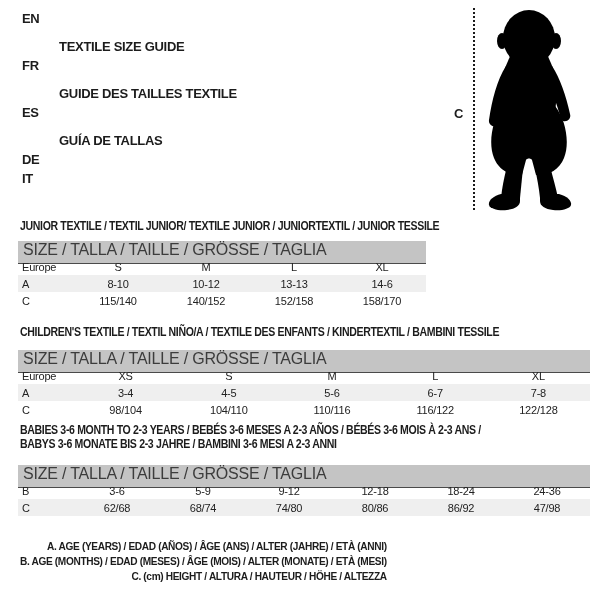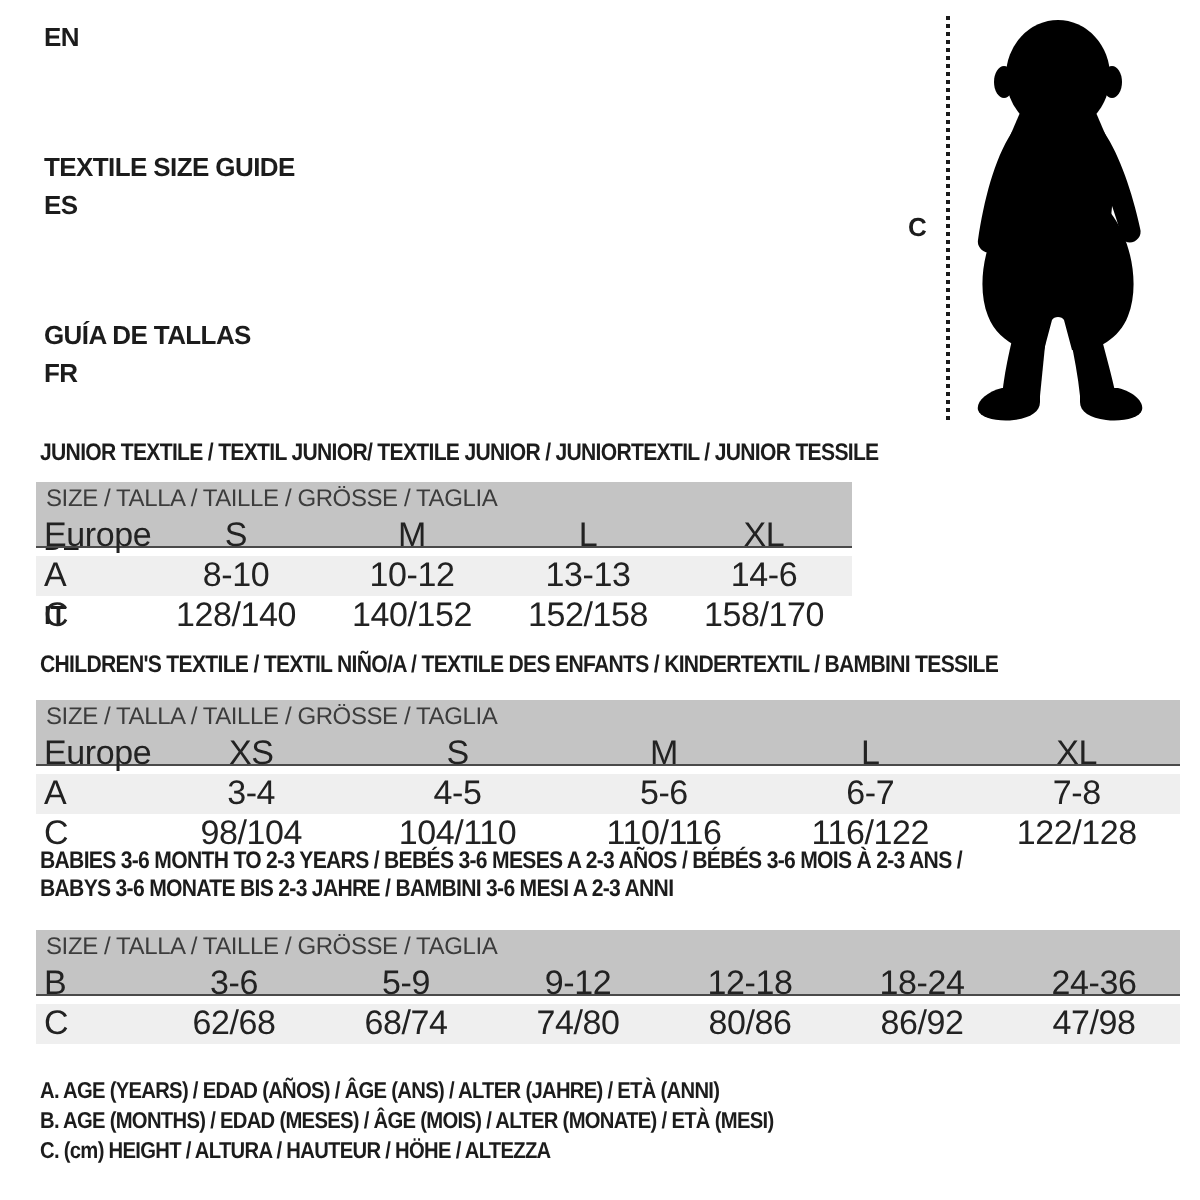--- a/index.html
+++ b/index.html
@@ -2,68 +2,68 @@
 <html><head>
 <meta charset="utf-8">
 <style>
   html,body{margin:0;padding:0;background:#fff;}
   .sheet{
     position:relative;width:600px;height:600px;background:#ffffff;
     font-family:"Liberation Sans", sans-serif;color:#1c1c1c;overflow:hidden;
   }
   
   .lang-block{position:absolute;left:22px;top:9px;}
-  .lang-row{display:flex;font-weight:700;font-size:13px;line-height:19px;letter-spacing:-0.3px;flex-direction:column;}
+  .lang-row{display:flex;font-weight:700;font-size:13px;line-height:19px;letter-spacing:-0.3px;}
   .lang-code{width:37px;flex:0 0 37px;}
   .lang-title{white-space:nowrap;margin-top:28px;}
   
   .height-line{position:absolute;left:473px;top:8px;height:202px;width:0;border-left:2px dotted #1a1a1a;}
   .height-label{position:absolute;left:454px;top:106px;font-weight:700;font-size:13px;}
   .baby-svg{position:absolute;left:487px;top:8px;width:112px;height:205px;}
   
   .tbl-title{
     position:absolute;left:20px;font-weight:700;font-size:12px;line-height:14px;
     letter-spacing:-0.4px;transform:scaleX(0.88);transform-origin:0 0;white-space:pre-line;width:640px;
   }
   .size-bar{
-    position:absolute;left:18px;height:33px;background:#c4c4c4;border-bottom:1px solid #4a4a4a;
-    font-size:12px;line-height:17px;color:#3c3c3c;padding-left:5px;letter-spacing:-0.2px;
+    position:absolute;left:18px;height:23px;background:#c4c4c4;border-bottom:1px solid #4a4a4a;
+    font-size:16px;line-height:17px;color:#3c3c3c;padding-left:5px;letter-spacing:-0.2px;
     box-sizing:border-box;
   }
   .size-table{
     position:absolute;left:18px;border-collapse:collapse;table-layout:fixed;
-    font-size:17px;letter-spacing:-0.2px;color:#222;
+    font-size:11px;letter-spacing:-0.2px;color:#222;
   }
   .size-table td{height:17px;padding:0;text-align:center;vertical-align:middle;}
   .size-table td.lab{text-align:left;padding-left:4px;width:52px;}
   .size-table tr.shaded td{background:#efefef;}
   
-  .footnotes{position:absolute;left:20px;top:539px;}
+  .footnotes{position:absolute;left:20px;top:539px;text-align:right;}
   .footnote{
     font-weight:700;font-size:11.5px;line-height:15px;letter-spacing:-0.4px;
     transform:scaleX(0.88);transform-origin:0 0;white-space:nowrap;
   }
 </style>
 </head>
 <body>
 
 <div class="sheet">
 
   <div class="lang-block">
     <div class="lang-row">
       <span class="lang-code">EN</span>
       <span class="lang-title">TEXTILE SIZE GUIDE</span>
     </div>
     <div class="lang-row">
+      <span class="lang-code">FR</span>
+      <span class="lang-title">GUIDE DES TAILLES TEXTILE</span>
+    </div>
+    <div class="lang-row">
       <span class="lang-code">ES</span>
       <span class="lang-title">GUÍA DE TALLAS</span>
-    </div>
-    <div class="lang-row">
-      <span class="lang-code">FR</span>
-      <span class="lang-title">GUIDE DES TAILLES TEXTILE</span>
     </div>
     <div class="lang-row">
       <span class="lang-code">DE</span>
     </div>
     <div class="lang-row">
       <span class="lang-code">IT</span>
     </div>
   </div>
 
   <div class="height-line"></div>
@@ -97,21 +97,21 @@
     </tr>
     <tr class="shaded">
       <td class="lab">A</td>
       <td>8-10</td>
       <td>10-12</td>
       <td>13-13</td>
       <td>14-6</td>
     </tr>
     <tr>
       <td class="lab">C</td>
-      <td>128/140</td>
+      <td>115/140</td>
       <td>140/152</td>
       <td>152/158</td>
       <td>158/170</td>
     </tr>
   </tbody>
     </table>
 
   <div class="tbl-title" style="top:325px">CHILDREN'S TEXTILE / TEXTIL NIÑO/A / TEXTILE DES ENFANTS / KINDERTEXTIL / BAMBINI TESSILE</div>
   <div class="size-bar" style="top:350px;width:572px">SIZE / TALLA / TAILLE / GRÖSSE / TAGLIA</div>
   <table class="size-table" style="top:367px;width:572px">

